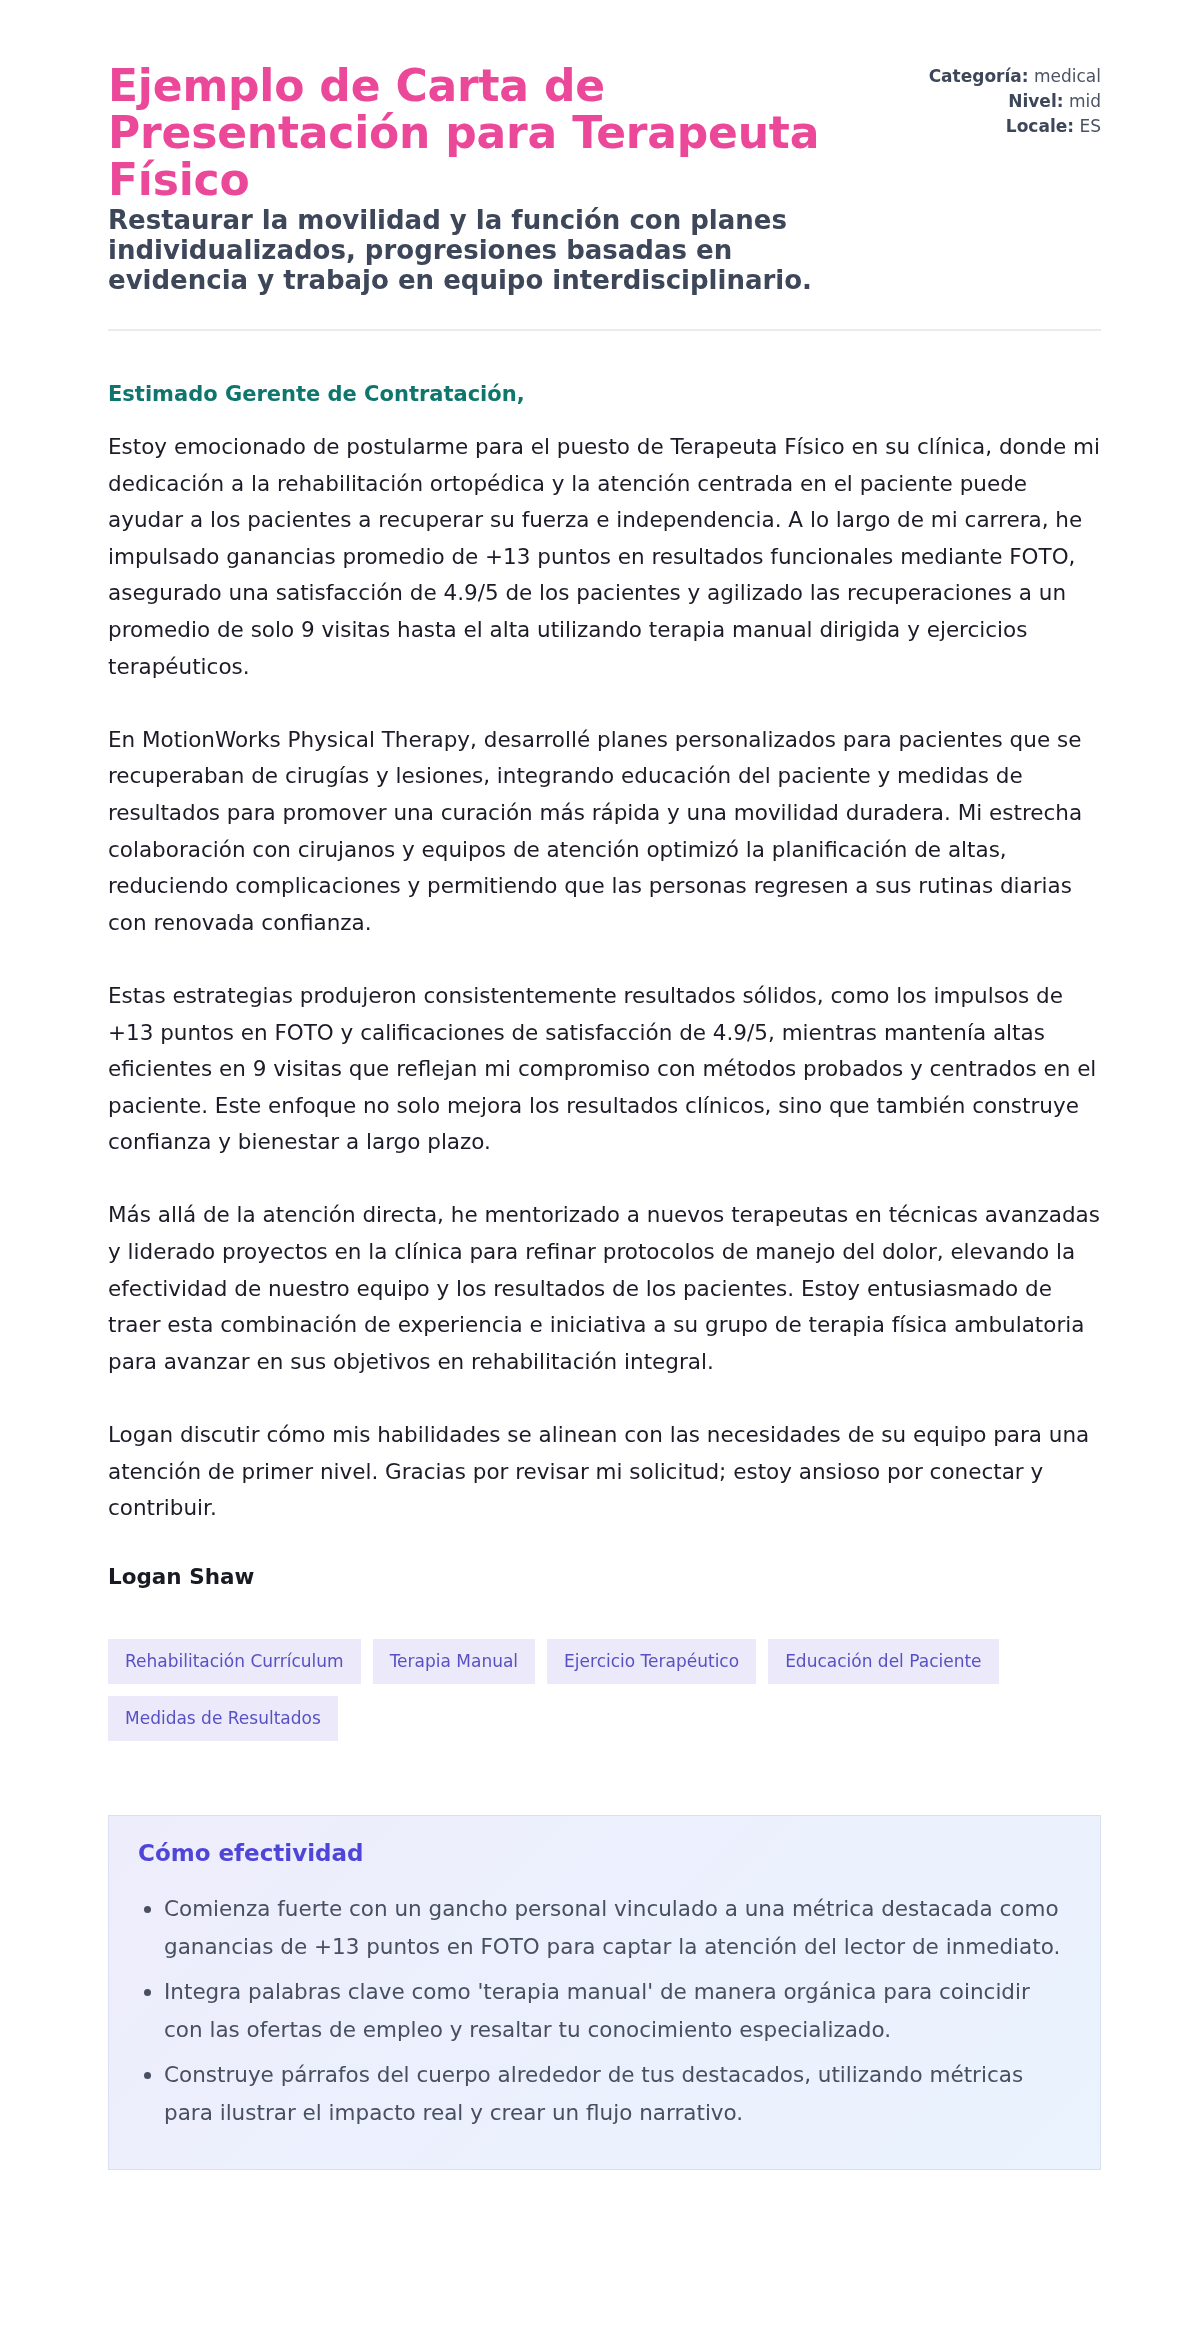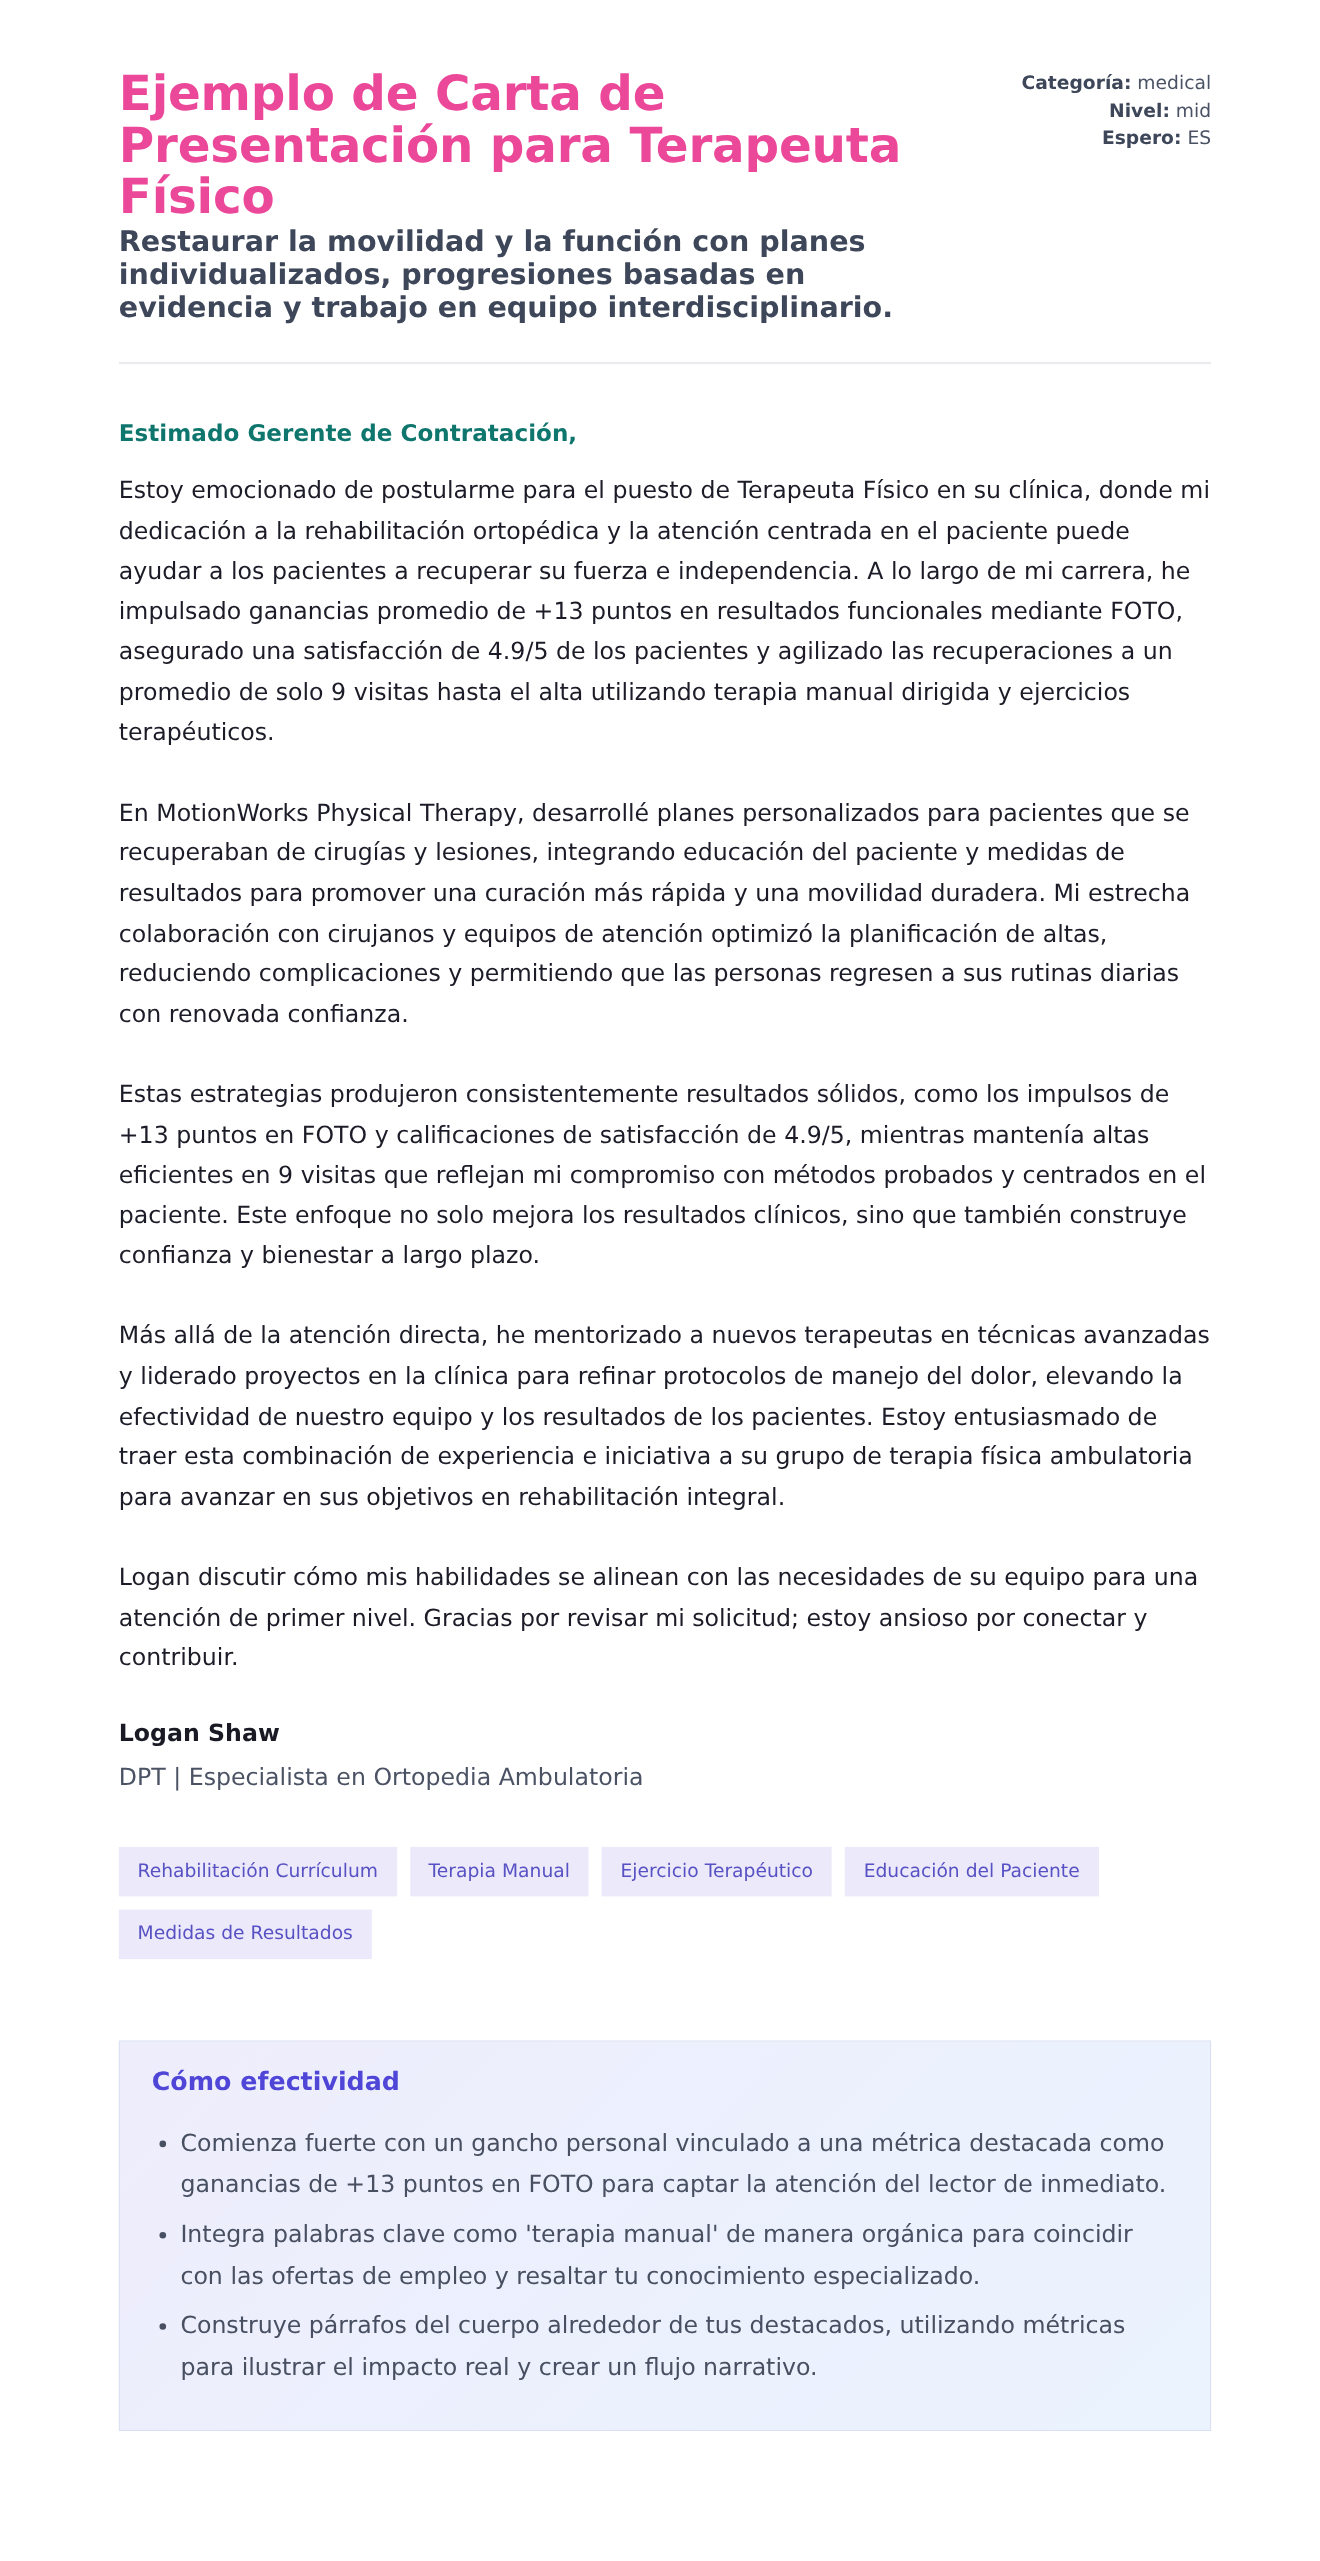--- a/index.html
+++ b/index.html
@@ -139,40 +139,39 @@
     <div class="meta">
       <div class="row">
         <b>Categoría:</b>
         <span>medical</span>
       </div>
       <div class="row">
         <b>Nivel:</b>
         <span>mid</span>
       </div>
       <div class="row">
-        <b>Espero:</b>
+        <b>Locale:</b>
         <span>ES</span>
       </div>
     </div>
   </div>
 
   <hr class="divider">
 
   <div class="greeting">Estimado Gerente de Contratación,</div>
 
   <div class="body-text">
     <p>Estoy emocionado de postularme para el puesto de Terapeuta Físico en su clínica, donde mi dedicación a la rehabilitación ortopédica y la atención centrada en el paciente puede ayudar a los pacientes a recuperar su fuerza e independencia. A lo largo de mi carrera, he impulsado ganancias promedio de +13 puntos en resultados funcionales mediante FOTO, asegurado una satisfacción de 4.9/5 de los pacientes y agilizado las recuperaciones a un promedio de solo 9 visitas hasta el alta utilizando terapia manual dirigida y ejercicios terapéuticos.</p>
     <p>En MotionWorks Physical Therapy, desarrollé planes personalizados para pacientes que se recuperaban de cirugías y lesiones, integrando educación del paciente y medidas de resultados para promover una curación más rápida y una movilidad duradera. Mi estrecha colaboración con cirujanos y equipos de atención optimizó la planificación de altas, reduciendo complicaciones y permitiendo que las personas regresen a sus rutinas diarias con renovada confianza.</p>
     <p>Estas estrategias produjeron consistentemente resultados sólidos, como los impulsos de +13 puntos en FOTO y calificaciones de satisfacción de 4.9/5, mientras mantenía altas eficientes en 9 visitas que reflejan mi compromiso con métodos probados y centrados en el paciente. Este enfoque no solo mejora los resultados clínicos, sino que también construye confianza y bienestar a largo plazo.</p>
     <p>Más allá de la atención directa, he mentorizado a nuevos terapeutas en técnicas avanzadas y liderado proyectos en la clínica para refinar protocolos de manejo del dolor, elevando la efectividad de nuestro equipo y los resultados de los pacientes. Estoy entusiasmado de traer esta combinación de experiencia e iniciativa a su grupo de terapia física ambulatoria para avanzar en sus objetivos en rehabilitación integral.</p>
     <p>Logan discutir cómo mis habilidades se alinean con las necesidades de su equipo para una atención de primer nivel. Gracias por revisar mi solicitud; estoy ansioso por conectar y contribuir.</p>
   </div>
 
   <div class="signature-name">Logan Shaw</div>
-  <div class="signature-title">DPT | Especialista en Ortopedia Ambulatoria</div>
 
   <div class="tags">
     <span class="tag">Rehabilitación Currículum</span>
     <span class="tag">Terapia Manual</span>
     <span class="tag">Ejercicio Terapéutico</span>
     <span class="tag">Educación del Paciente</span>
     <span class="tag">Medidas de Resultados</span>
   </div>
 
   <div class="tips">

